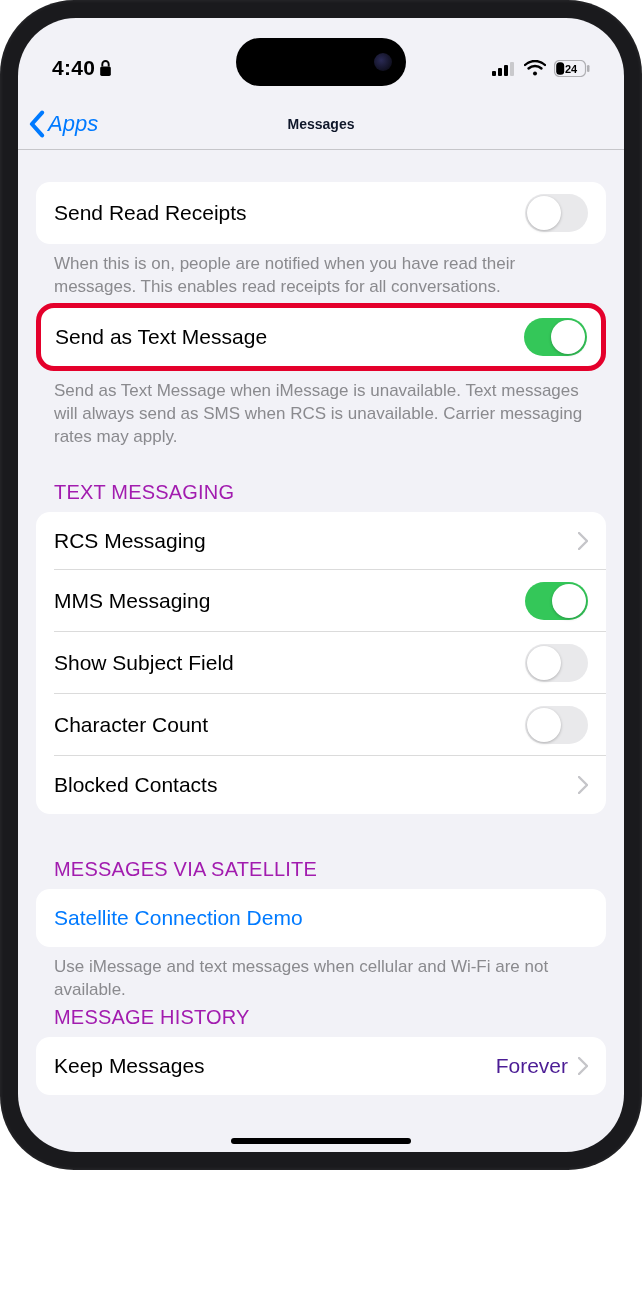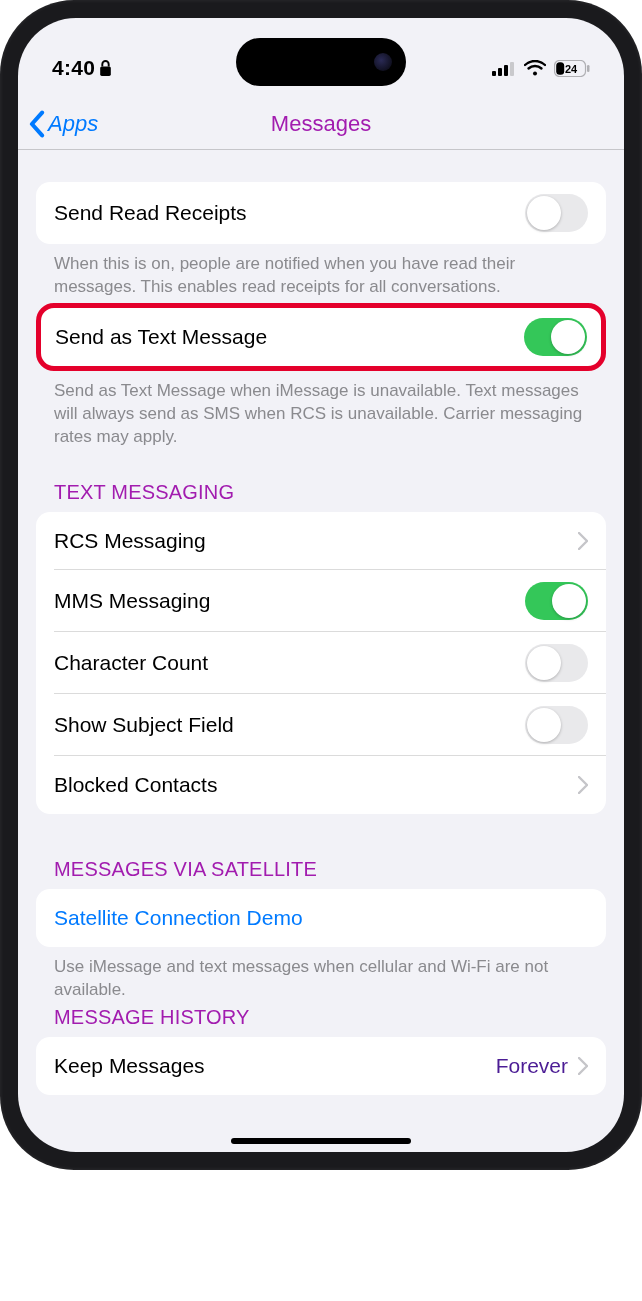--- a/index.html
+++ b/index.html
@@ -60,21 +60,21 @@
       height: 52px;
       background: #f2f2f7;
       border-bottom: 0.5px solid rgba(0,0,0,0.18);
       display: flex;
       align-items: center;
       position: relative;
       padding: 0 10px;
     }
     .nav-back { display: flex; align-items: center; gap: 2px; color: #007aff; font-size: 22px; font-style: italic; }
     .nav-back svg { width: 18px; height: 28px; }
-    .nav-title { position: absolute; left: 50%; transform: translateX(-50%); font-size: 22px; font-weight: 400; color: #a21caf; }
+    .nav-title { position: absolute; left: 50%; transform: translateX(-50%); font-size: 14px; font-weight: 700; color: #0f172a; }
     .content {
       height: calc(100% - 132px);
       overflow: hidden;
       padding: 0 18px;
     }
     .group { margin-top: 32px; }
     .group.tight { margin-top: 4px; }
     .group-header {
       font-size: 20px;
       color: #a21caf;
@@ -234,27 +234,27 @@
               <path d="M1 1 L9 9 L1 17" stroke="#c5c5c9" stroke-width="2.4" fill="none" stroke-linecap="round" stroke-linejoin="round"></path>
             </svg>
           </div>
           <div class="row sep">
             <span>MMS Messaging</span>
             <div class="toggle on">
                 <div class="knob"></div>
               </div>
           </div>
           <div class="row sep">
+            <span>Show Subject Field</span>
+            <div class="toggle off">
+                <div class="knob"></div>
+              </div>
+          </div>
+          <div class="row sep">
             <span>Character Count</span>
-            <div class="toggle off">
-                <div class="knob"></div>
-              </div>
-          </div>
-          <div class="row sep">
-            <span>Show Subject Field</span>
             <div class="toggle off">
                 <div class="knob"></div>
               </div>
           </div>
           <div class="row">
             <span>Blocked Contacts</span>
             <svg class="chevron" viewBox="0 0 10 18">
               <path d="M1 1 L9 9 L1 17" stroke="#c5c5c9" stroke-width="2.4" fill="none" stroke-linecap="round" stroke-linejoin="round"></path>
             </svg>
           </div>

